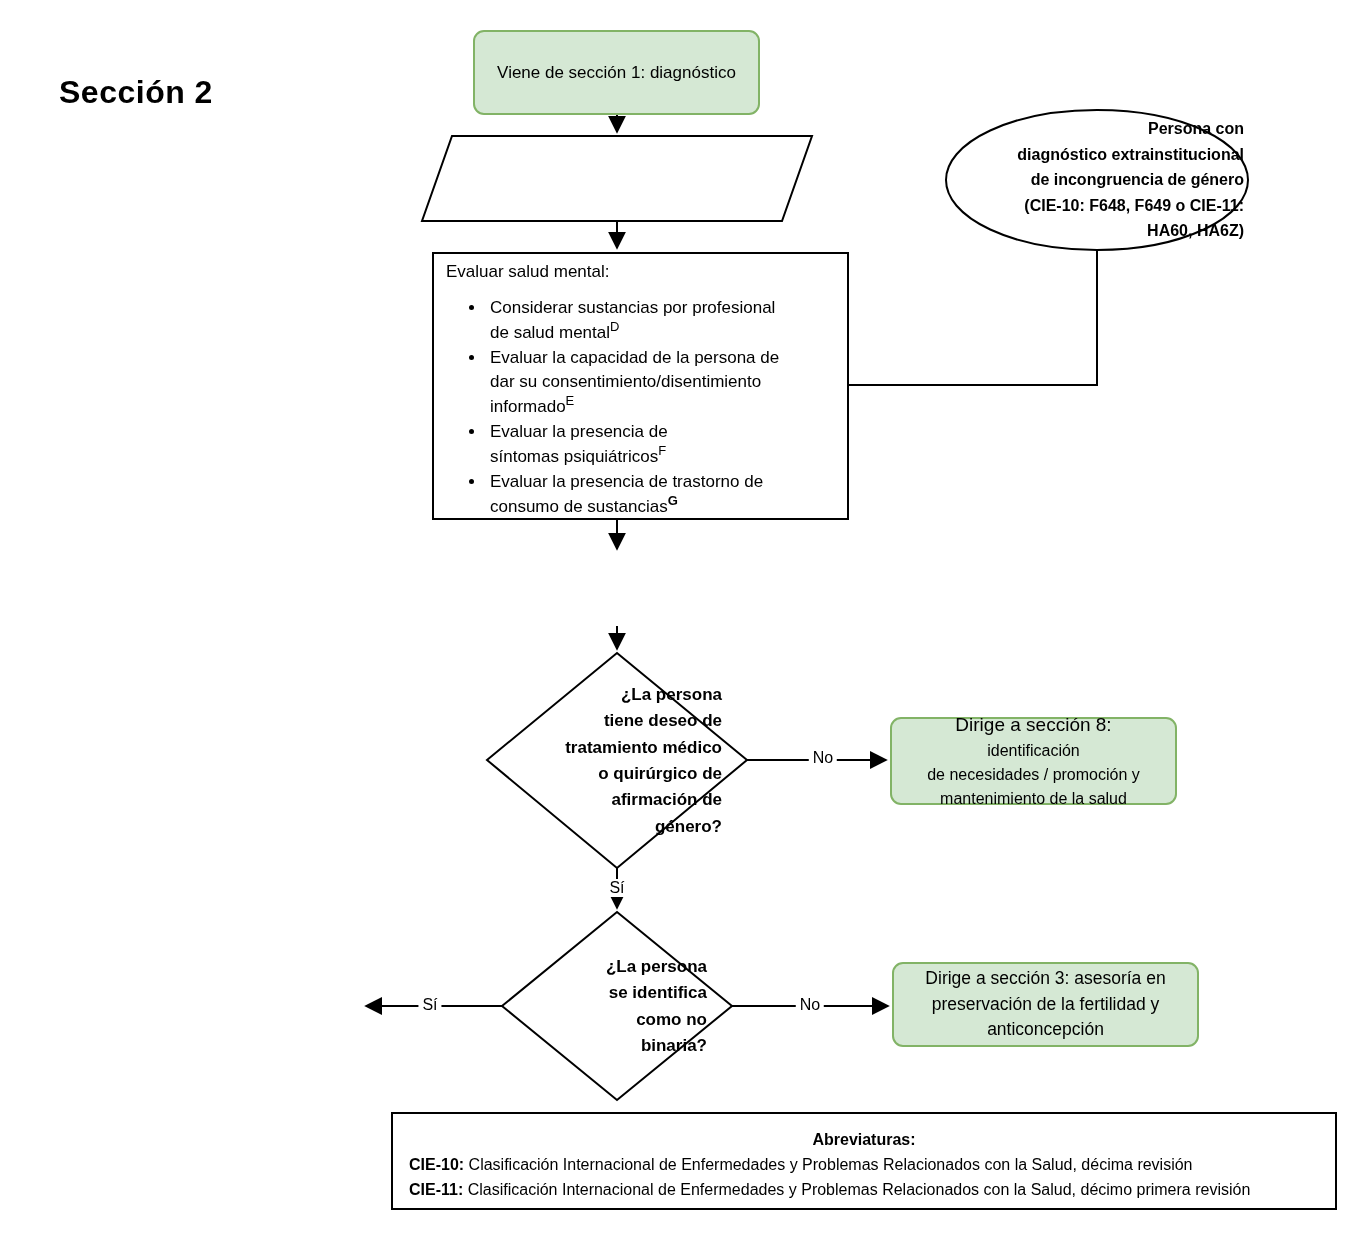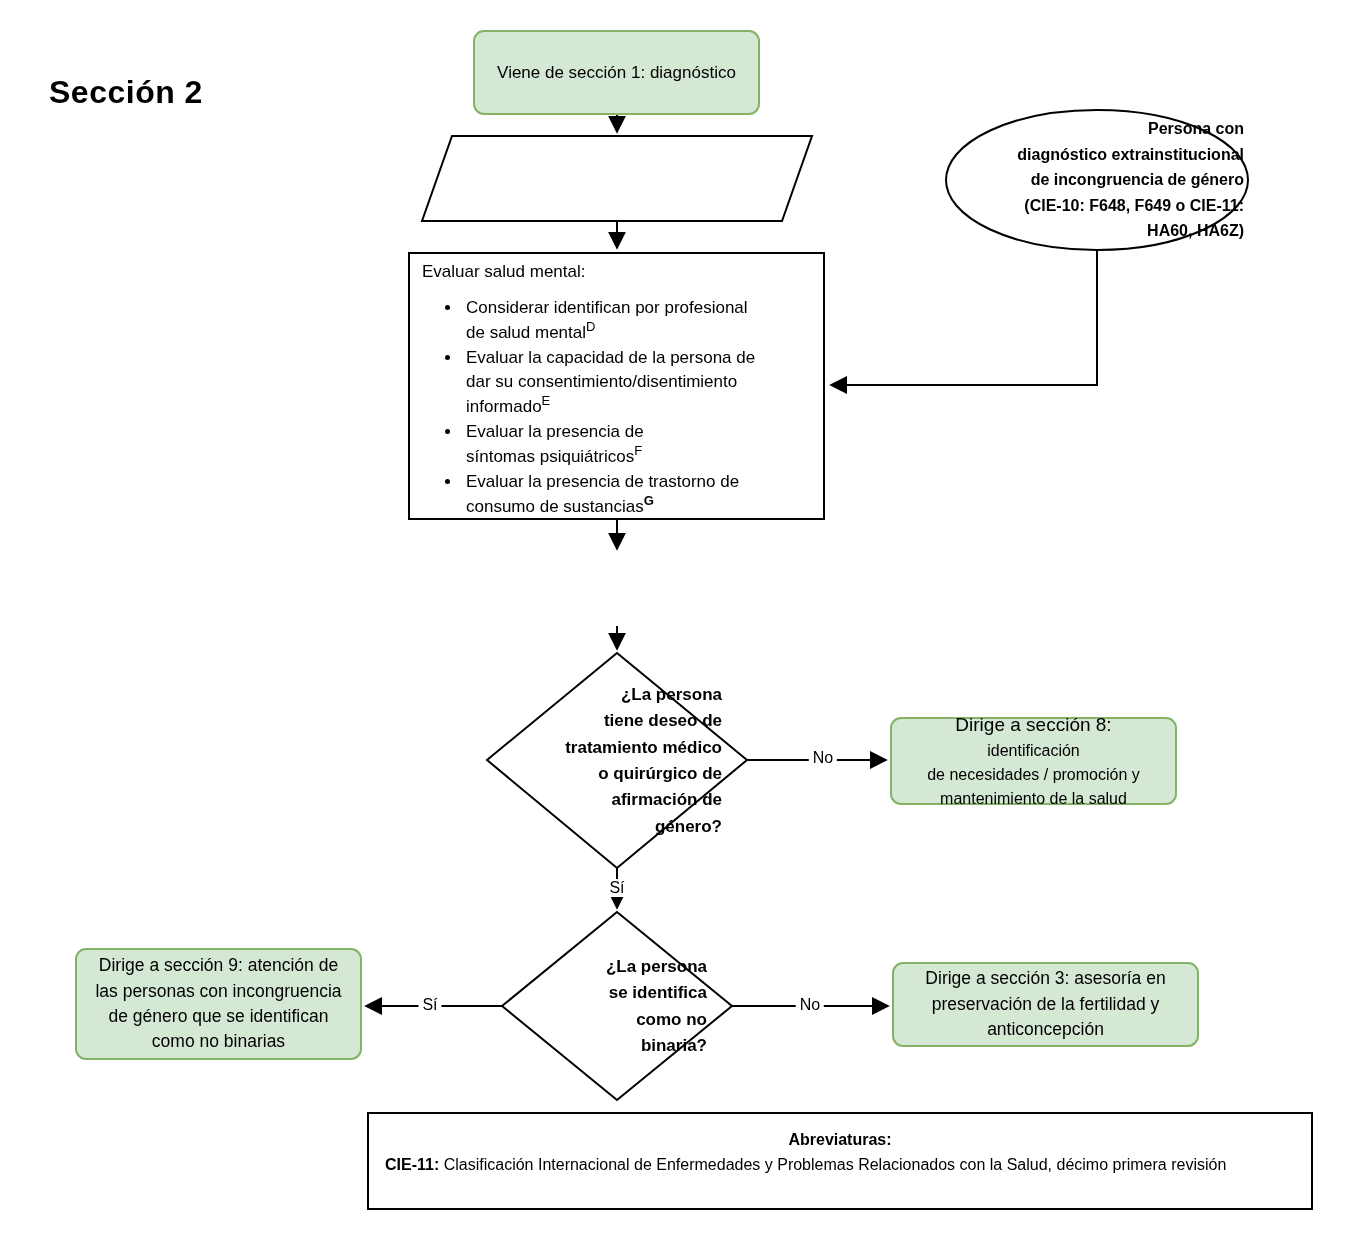--- a/index.html
+++ b/index.html
@@ -3,39 +3,39 @@
 <meta charset="utf-8">
 <style>
   html,body{margin:0;padding:0;background:#ffffff;}
   body{font-family:"Liberation Sans", sans-serif; color:#000;}
   .canvas{position:relative;width:1354px;height:1240px;background:#fff;overflow:hidden;}
   .canvas svg.layer{position:absolute;left:0;top:0;width:1354px;height:1240px;}
 
   .shape-white{fill:#ffffff;stroke:#000000;stroke-width:2;}
   .edge{stroke:#000000;stroke-width:2;fill:none;}
 
-  .page-title{position:absolute;left:49px;top:74px;font-size:32px;font-weight:700;margin:0;letter-spacing:.5px;}
+  .page-title{position:absolute;left:59px;top:74px;font-size:32px;font-weight:700;margin:0;letter-spacing:.5px;}
 
   .node{position:absolute;box-sizing:border-box;display:flex;align-items:center;justify-content:center;
         text-align:center;font-size:17px;line-height:1.5;white-space:pre-line;}
   .green{background:var(--node-fill,#d5e8d4);border:2px solid var(--node-border,#82b366);border-radius:11px;}
 
   .start-node{left:473px;top:30px;width:287px;height:85px;}
   .sec8-node{left:890px;top:717px;width:287px;height:88px;font-size:16px;padding:4px 26px;}
   .sec8-node .big{font-size:19px;}
   .sec9-node{left:75px;top:948px;width:287px;height:112px;font-size:17.5px;padding:4px 8px;line-height:1.45;}
   .sec3-node{left:892px;top:962px;width:307px;height:85px;font-size:17.5px;padding:4px 8px;line-height:1.45;}
 
   .shape-text{position:absolute;text-align:right;font-size:17px;line-height:1.55;white-space:pre-line;font-weight:bold;}
   .para-text{left:430px;top:140px;width:374px;}
   .ellipse-text{left:950px;top:116px;width:294px;font-size:16px;line-height:1.6;}
   .d1-text{left:512px;top:682px;width:210px;}
   .d2-text{left:527px;top:954px;width:180px;}
 
-  .rect-node{position:absolute;box-sizing:border-box;background:#fff;border:2px solid #000;}
+  .rect-node{position:absolute;box-sizing:border-box;background:#fff;border:2px solid #000;margin-left:24px;}
   .eval-box{left:408px;top:252px;width:417px;height:268px;padding:8px 12px;font-size:17px;}
   .eval-box ul{margin:14px 0 0 0;padding-left:40px;}
   .eval-box li{margin:0;padding-left:4px;line-height:1.46;white-space:pre-line;}
   .interv-box{left:409px;top:553px;width:417px;height:73px;display:flex;align-items:center;justify-content:center;
               font-size:17px;text-align:center;}
   .abbrev-box{left:367px;top:1112px;width:946px;height:98px;padding:14px 16px 0 16px;font-size:16px;line-height:1.55;}
   .abbrev-head{text-align:center;font-weight:700;}
   .abbrev-line b{font-weight:700;}
 
   sup{font-size:13px;line-height:0;}
@@ -80,21 +80,21 @@
 
   <div class="shape-text ellipse-text">Persona con
 diagnóstico extrainstitucional
 de incongruencia de género
 (CIE-10: F648, F649 o CIE-11:
 HA60, HA6Z)</div>
 
   <div class="rect-node eval-box">
     <div>Evaluar salud mental:</div>
     <ul>
-      <li><span>Considerar identifican por profesional
+      <li><span>Considerar sustancias por profesional
 de salud mental</span><sup>D</sup></li>
       <li><span>Evaluar la capacidad de la persona de
 dar su consentimiento/disentimiento
 informado</span><sup>E</sup></li>
       <li><span>Evaluar la presencia de
 síntomas psiquiátricos</span><sup>F</sup></li>
       <li><span>Evaluar la presencia de trastorno de
 consumo de sustancias</span><sup class="sup-bold">G</sup></li>
     </ul>
   </div>
@@ -110,36 +110,31 @@
 se identifica
 como no
 binaria?</div>
 
   <div class="node green sec8-node">
     <span><span class="big">Dirige a sección 8:</span><span> identificación
 de necesidades / promoción y
 mantenimiento de la salud</span></span>
   </div>
 
-  <div class="node green sec9-node">
-    <span>Dirige a sección 9: atención de
-las personas con incongruencia
-de género que se identifican
-como no binarias</span>
-  </div>
 
   <div class="node green sec3-node">
     <span>Dirige a sección 3: asesoría en
 preservación de la fertilidad y
 anticoncepción</span>
   </div>
 
   <div class="edge-label" style="left:823px;top:758px;">No</div>
   <div class="edge-label" style="left:617px;top:888px;">Sí</div>
   <div class="edge-label" style="left:430px;top:1005px;">Sí</div>
   <div class="edge-label" style="left:810px;top:1005px;">No</div>
 
   <div class="rect-node abbrev-box">
     <div class="abbrev-head">Abreviaturas:</div>
+    <div class="abbrev-line"><b>CIE-10:</b><span> Clasificación Internacional de Enfermedades y Problemas Relacionados con la Salud, décima revisión</span></div>
     <div class="abbrev-line"><b>CIE-11:</b><span> Clasificación Internacional de Enfermedades y Problemas Relacionados con la Salud, décimo primera revisión</span></div>
   </div>
 
 </div>
 
 </body></html>

